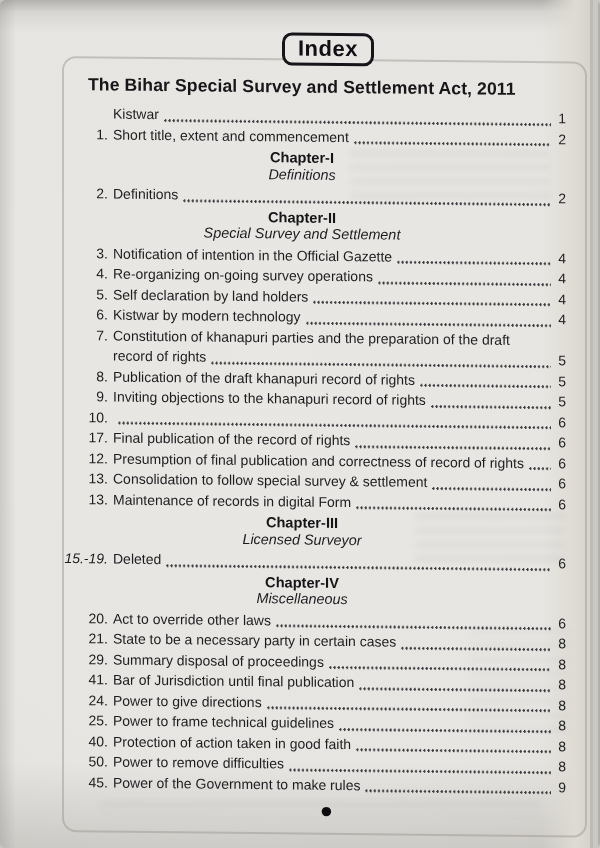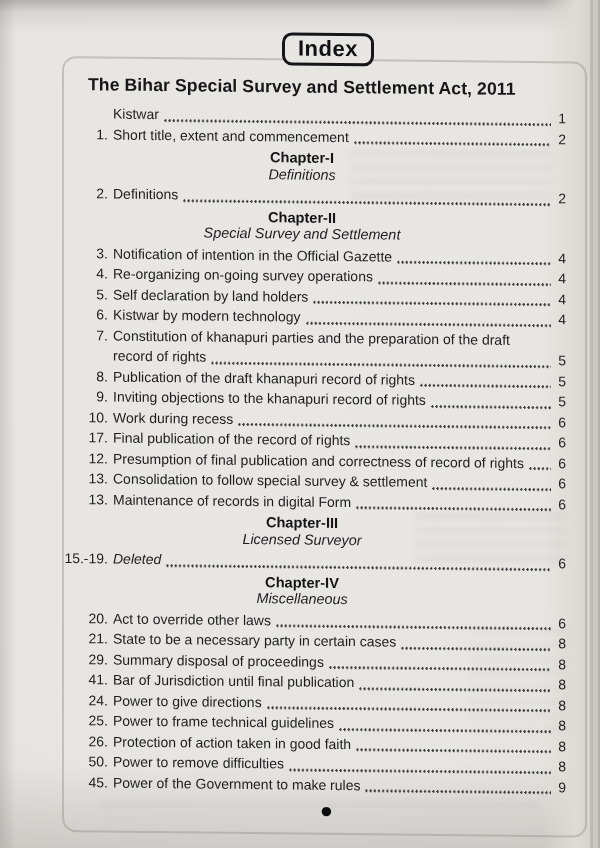--- a/index.html
+++ b/index.html
@@ -11,20 +11,21 @@
   
   .sheet{
     position:relative;width:600px;height:848px;overflow:hidden;
     background-color:#e4e2de;
     background-image:
       linear-gradient(90deg, rgba(110,108,104,0.22) 0px, rgba(110,108,104,0.0) 16px),
       linear-gradient(270deg, #b2b0ab 0px, #b2b0ab 2px, #cbc8c2 2px, #cbc8c2 7px, #bdbbb5 7px, #bdbbb5 10px, #d6d3cd 10px, #dedbd4 24px, rgba(222,219,212,0) 58px),
       linear-gradient(180deg, rgba(125,125,123,0.50) 0px, rgba(150,150,148,0.20) 12px, rgba(160,160,158,0.0) 32px),
       linear-gradient(180deg, rgba(120,118,114,0.0) 90%, rgba(120,118,114,0.22) 100%),
       radial-gradient(130% 95% at 45% 42%, #e9e7e3 0%, #e7e5e1 55%, #dcd9d4 100%);
+    border-radius: 6px;
   }
   
   .ghost{
     position:absolute;opacity:.10;filter:blur(3px);pointer-events:none;
     background:repeating-linear-gradient(180deg, rgba(0,0,0,0) 0 9px, rgba(70,75,95,.75) 9px 14px);
   }
   .g1{left:350px;top:142px;width:200px;height:62px;}
   .g2{left:415px;top:505px;width:150px;height:58px;}
   .g3{left:100px;top:793px;width:440px;height:24px;opacity:.08;}
   .g4{left:470px;top:620px;width:100px;height:120px;opacity:.06;}
@@ -49,23 +50,23 @@
     font-size:17.6px;font-weight:bold;color:#17171a;letter-spacing:.1px;
     white-space:nowrap;
   }
   
   .toc{
     position:absolute;left:84px;top:103px;width:482px;
     font-size:14px;color:#1d1d20;
   }
   .row{display:flex;line-height:20.5px;}
   .num{flex:none;width:24px;text-align:right;margin-right:5px;}
-  .row.outdent .num{width:62px;margin-left:-38px;}
+  .row.outdent .num{width:62px;margin-left:-38px;font-style:italic;}
   .lbl{flex:none;white-space:nowrap;}
-  .it{font-style:italic;}
+  .it{}
   .dots{
     flex:1 1 0;height:3px;align-self:flex-end;margin:0 2px 3px 5px;min-width:8px;
     background-image:radial-gradient(circle at 1.4px 1.5px, #3a3a3e 1.05px, rgba(0,0,0,0) 1.4px);
     background-size:4.2px 3px;background-repeat:repeat-x;
   }
   .pg{flex:none;min-width:12px;text-align:right;margin-left:1px;}
   .chapter{width:436px;text-align:center;margin:3px 0;}
   .ch-title{font-weight:bold;font-size:14.6px;line-height:16.5px;color:#151518;}
   .ch-sub{font-style:italic;font-size:14.4px;line-height:16.5px;color:#1c1c20;}
   .wrap{flex:1;display:flex;flex-direction:column;min-width:0;}
@@ -163,21 +164,20 @@
           <span class="pg">5</span>
         </div>
         <div class="row">
           <span class="num">9.</span>
           <span class="lbl">Inviting objections to the khanapuri record of rights</span>
           <span class="dots"></span>
           <span class="pg">5</span>
         </div>
         <div class="row">
           <span class="num">10.</span>
-          <span class="lbl">Work during recess</span>
           <span class="dots"></span>
           <span class="pg">6</span>
         </div>
         <div class="row">
           <span class="num">17.</span>
           <span class="lbl">Final publication of the record of rights</span>
           <span class="dots"></span>
           <span class="pg">6</span>
         </div>
         <div class="row">
@@ -242,21 +242,21 @@
           <span class="dots"></span>
           <span class="pg">8</span>
         </div>
         <div class="row">
           <span class="num">25.</span>
           <span class="lbl">Power to frame technical guidelines</span>
           <span class="dots"></span>
           <span class="pg">8</span>
         </div>
         <div class="row">
-          <span class="num">26.</span>
+          <span class="num">40.</span>
           <span class="lbl">Protection of action taken in good faith</span>
           <span class="dots"></span>
           <span class="pg">8</span>
         </div>
         <div class="row">
           <span class="num">50.</span>
           <span class="lbl">Power to remove difficulties</span>
           <span class="dots"></span>
           <span class="pg">8</span>
         </div>

